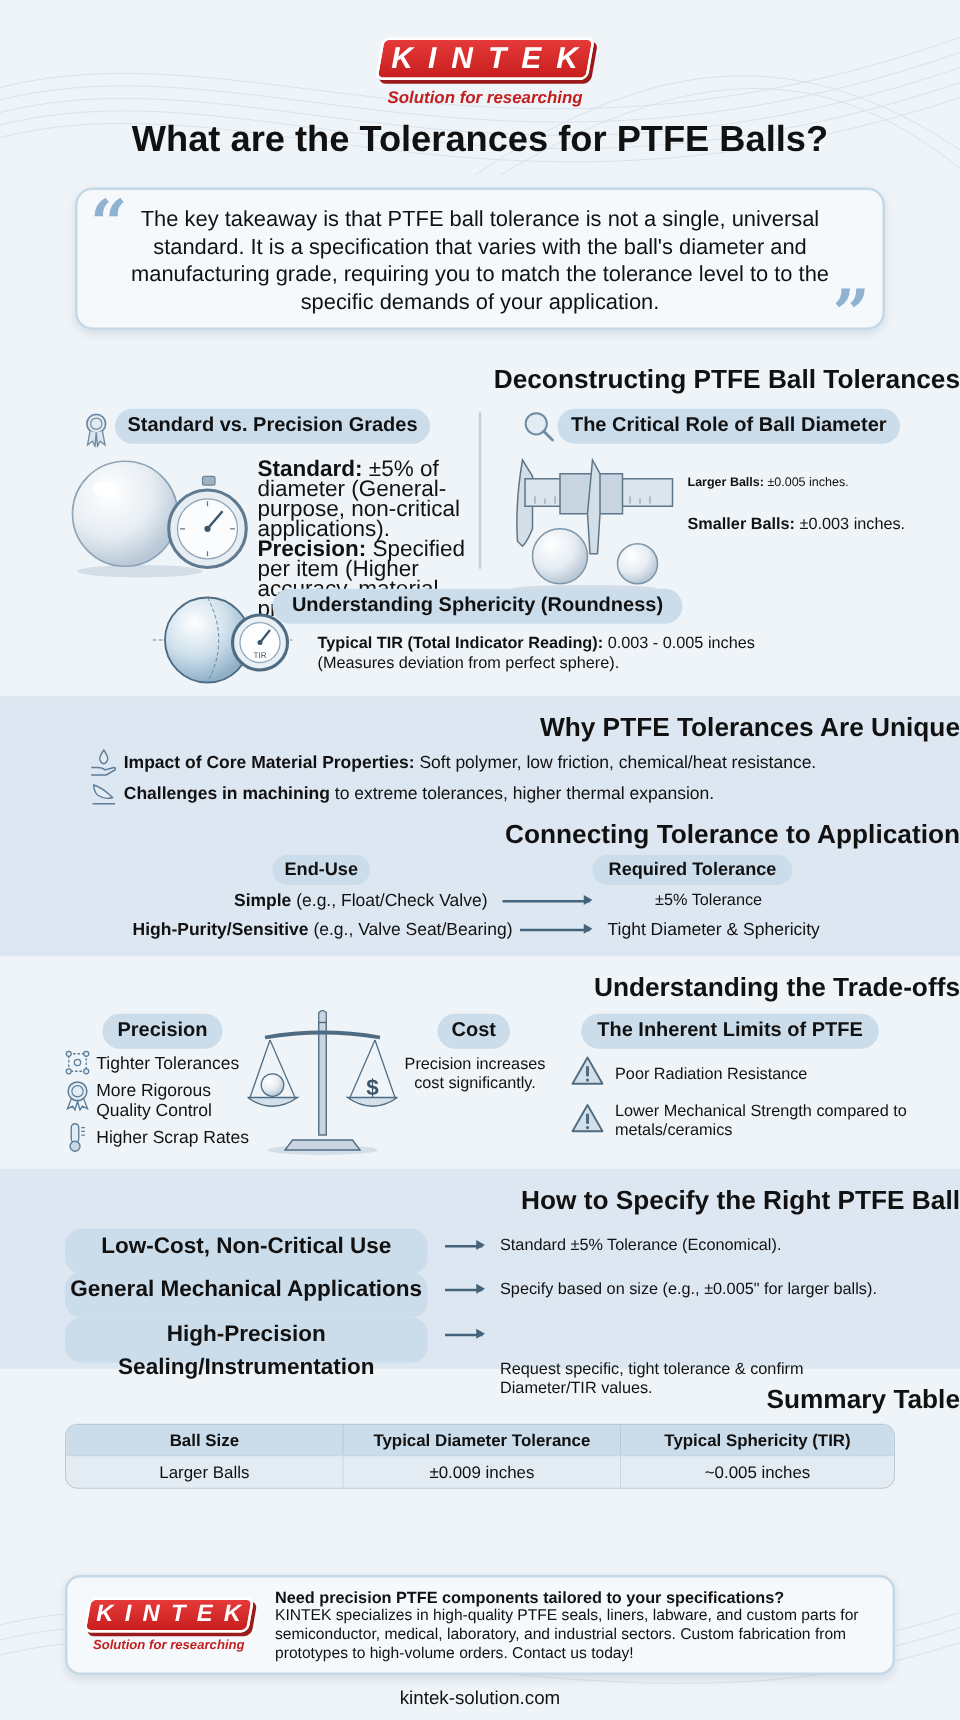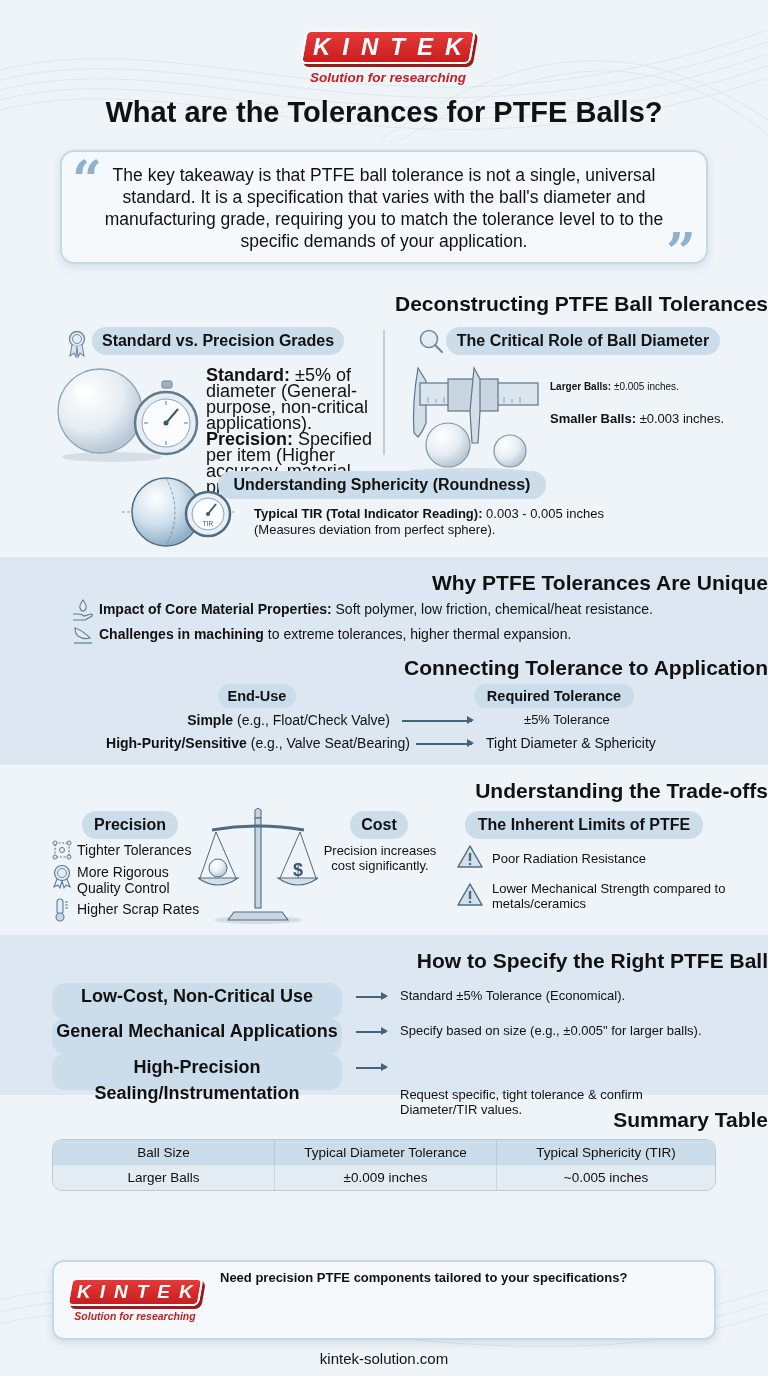--- a/index.html
+++ b/index.html
@@ -59,21 +59,21 @@
 
   .spec-pill {
     position: absolute; left: 52px; width: 290px; height: 36px; line-height: 26px;
     background: #cbdcea; border-radius: 13px; text-align: center; font-weight: bold; font-size: 18px;
   }
 
   table.summary {
     position: absolute; left: 52px; top: 1139px; width: 664px; border-collapse: separate; border-spacing: 0;
     border: 1px solid #b8cad8; border-radius: 10px; overflow: hidden; font-size: 13.5px; background: #f7fafc;
   }
-  table.summary th { background: #cbdcea; font-weight: normal; height: 24px; border-right: 1px solid #b8cad8; }
+  table.summary th { background: #cbdcea; font-weight: bold; height: 24px; border-right: 1px solid #b8cad8; }
   table.summary td { height: 26px; text-align: center; border-top: 1px solid #c8d6e1; border-right: 1px solid #c8d6e1; }
   table.summary tr.alt td { background: #e3ecf3; }
   table.summary th:last-child, table.summary td:last-child { border-right: none; }
 
   .cta {
     position: absolute; left: 52px; top: 1260px; width: 664px; height: 80px;
     border: 2px solid #c5d8e6; border-radius: 12px; background: rgba(246,249,252,0.95);
     box-shadow: 0 3px 8px rgba(90,120,150,0.2);
   }
   .cta-logo { position: absolute; left: 12px; top: 16px; width: 138px; }
@@ -353,16 +353,17 @@
 
 <div class="cta">
   <div class="cta-logo">
     <div class="logo-box">
       <span class="logo-text">KINTEK</span>
     </div>
     <div class="logo-tag">Solution for researching</div>
   </div>
   <div class="cta-text">
     <div class="cta-head">Need precision PTFE components tailored to your specifications?</div>
+    <div>KINTEK specializes in high-quality PTFE seals, liners, labware, and custom parts for semiconductor, medical, laboratory, and industrial sectors. Custom fabrication from prototypes to high-volume orders. Contact us today!</div>
   </div>
 </div>
 
 <div class="site">kintek-solution.com</div>
 
 </body></html>

